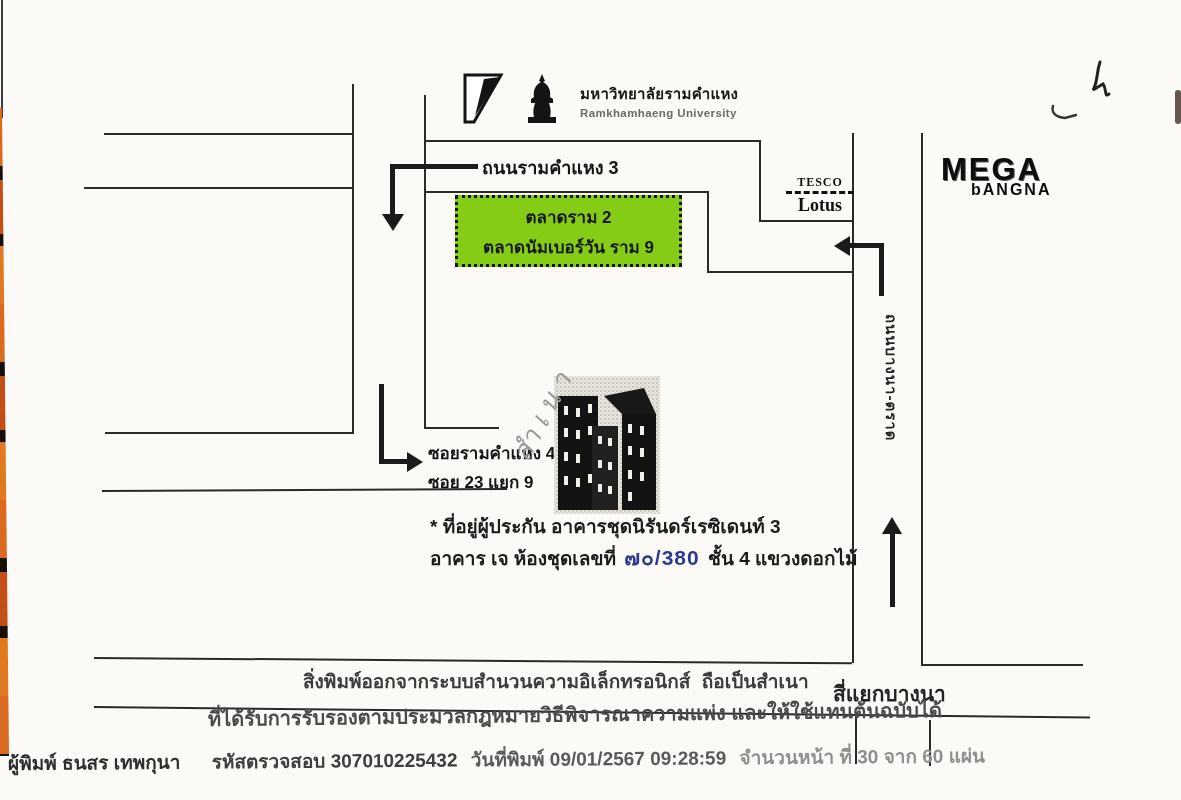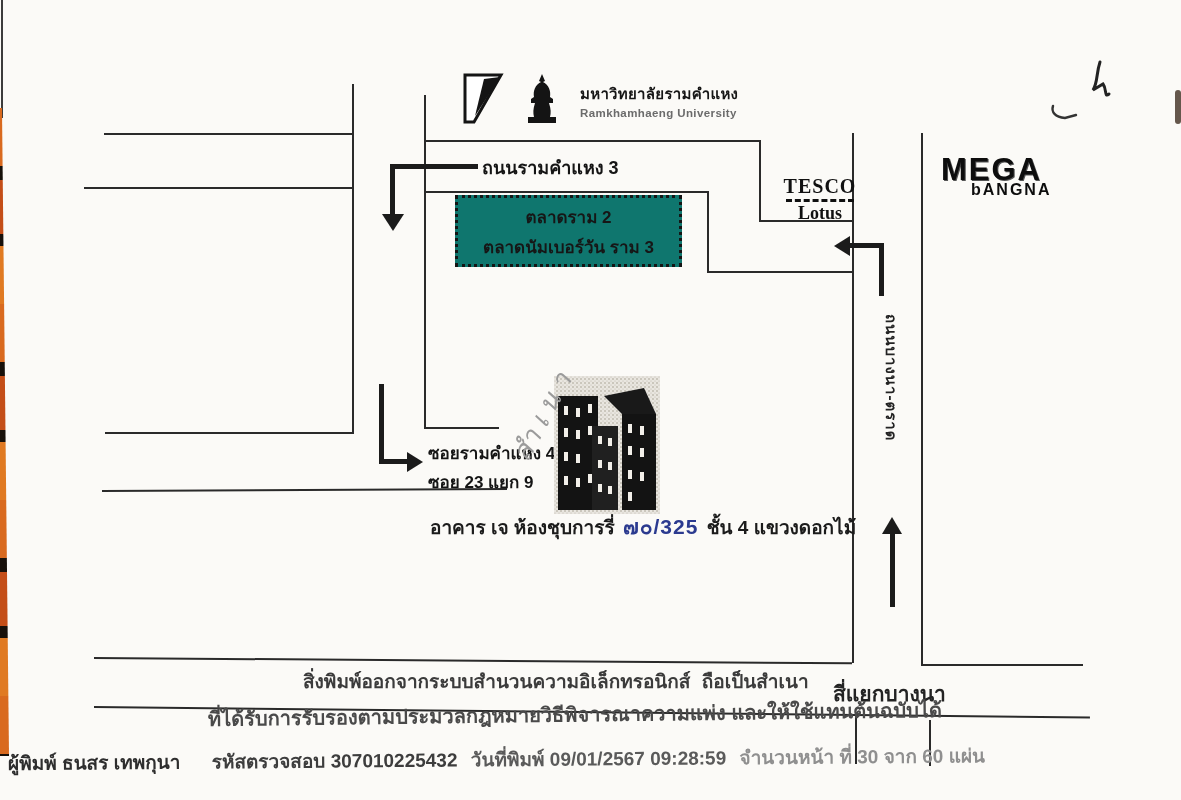--- a/index.html
+++ b/index.html
@@ -18,25 +18,25 @@
   .tri{position:absolute;width:0;height:0;}
   .tri-down{border-left:11px solid transparent;border-right:11px solid transparent;border-top:17px solid #1b1b1b;}
   .tri-right{border-top:10px solid transparent;border-bottom:10px solid transparent;border-left:16px solid #1b1b1b;}
   .tri-left{border-top:10px solid transparent;border-bottom:10px solid transparent;border-right:16px solid #1b1b1b;}
   .tri-up{border-left:10px solid transparent;border-right:10px solid transparent;border-bottom:17px solid #1b1b1b;}
   
   .maplabel{position:absolute;font-size:18px;font-weight:600;color:#151515;white-space:nowrap;}
   .market-box{
     position:absolute;left:455px;top:195px;width:221px;height:66px;
     border:3px dotted #151515;display:flex;flex-direction:column;
-    align-items:center;justify-content:center;gap:3px;background:#0f766e;
+    align-items:center;justify-content:center;gap:3px;background:#84cc16;
   }
   .market-box div{font-size:17px;font-weight:600;color:#161616;white-space:nowrap;}
   .tesco{position:absolute;left:782px;top:175px;width:76px;text-align:center;color:#101010;}
-  .tesco .t1{font-size:20px;font-weight:800;letter-spacing:1px;font-family:"Liberation Serif","DejaVu Serif",serif;}
+  .tesco .t1{font-size:12px;font-weight:800;letter-spacing:1px;font-family:"Liberation Serif","DejaVu Serif",serif;}
   .tesco .dash{height:0;border-top:3px dashed #101010;margin:1px 4px 1px 4px;}
   .tesco .t2{font-size:18px;font-weight:800;font-family:"Liberation Serif","DejaVu Serif",serif;}
   .mega{position:absolute;left:941px;top:155px;width:110px;color:#0d0d0d;}
   .mega .m1{font-size:31px;font-weight:900;letter-spacing:2px;line-height:30px;text-shadow:1px 1px 0 #555;}
   .mega .m2{font-size:16px;font-weight:800;letter-spacing:2px;margin:-4px 0 0 30px;}
   .vroadlabel{
     position:absolute;left:903px;top:314px;
     transform:rotate(90deg);transform-origin:left top;
     font-size:15px;font-weight:600;letter-spacing:1px;color:#232323;white-space:nowrap;
   }
@@ -129,21 +129,21 @@
   <div class="abar" style="left:879px;top:243px;width:5px;height:53px;"></div>
   <div class="tri tri-left" style="left:834px;top:236px;"></div>
 
   <div class="abar" style="left:890px;top:533px;width:5px;height:74px;"></div>
   <div class="tri tri-up" style="left:882px;top:517px;"></div>
 
   <div class="maplabel" style="left:482px;top:153px;">ถนนรามคำแหง 3</div>
 
   <div class="market-box">
     <div>ตลาดราม 2</div>
-    <div>ตลาดนัมเบอร์วัน ราม 3</div>
+    <div>ตลาดนัมเบอร์วัน ราม 9</div>
   </div>
 
   <div class="tesco">
     <div class="t1">TESCO</div>
     <div class="dash"></div>
     <div class="t2">Lotus</div>
   </div>
 
   <div class="mega">
     <div class="m1">MEGA</div>
@@ -193,23 +193,24 @@
         <rect x="92" y="74" width="4" height="9"></rect>
       <rect x="80" y="96" width="4" height="9"></rect>
         <rect x="92" y="98" width="4" height="9"></rect>
       <rect x="80" y="118" width="4" height="9"></rect>
     </g>
   </svg>
 
   <div class="watermark">สำเนา</div>
 
   <div class="address">
+    <div>* ที่อยู่ผู้ประกัน อาคารชุดนิรันดร์เรซิเดนท์ 3</div>
     <div>
-      <span>อาคาร เจ ห้องชุบการรี่</span>
-      <span class="hand">๗๐/325</span>
+      <span>อาคาร เจ ห้องชุดเลขที่</span>
+      <span class="hand">๗๐/380</span>
       <span>ชั้น 4 แขวงดอกไม้</span>
     </div>
   </div>
 
   <div class="cert1">สิ่งพิมพ์ออกจากระบบสำนวนความอิเล็กทรอนิกส์ ถือเป็นสำเนา</div>
   <div class="cert2">ที่ได้รับการรับรองตามประมวลกฎหมายวิธีพิจารณาความแพ่ง และให้ใช้แทนต้นฉบับได้</div>
 
   <div class="footer">
     <span class="f1">ผู้พิมพ์ ธนสร เทพกุนา</span>
     <span class="f2">รหัสตรวจสอบ 307010225432</span>

